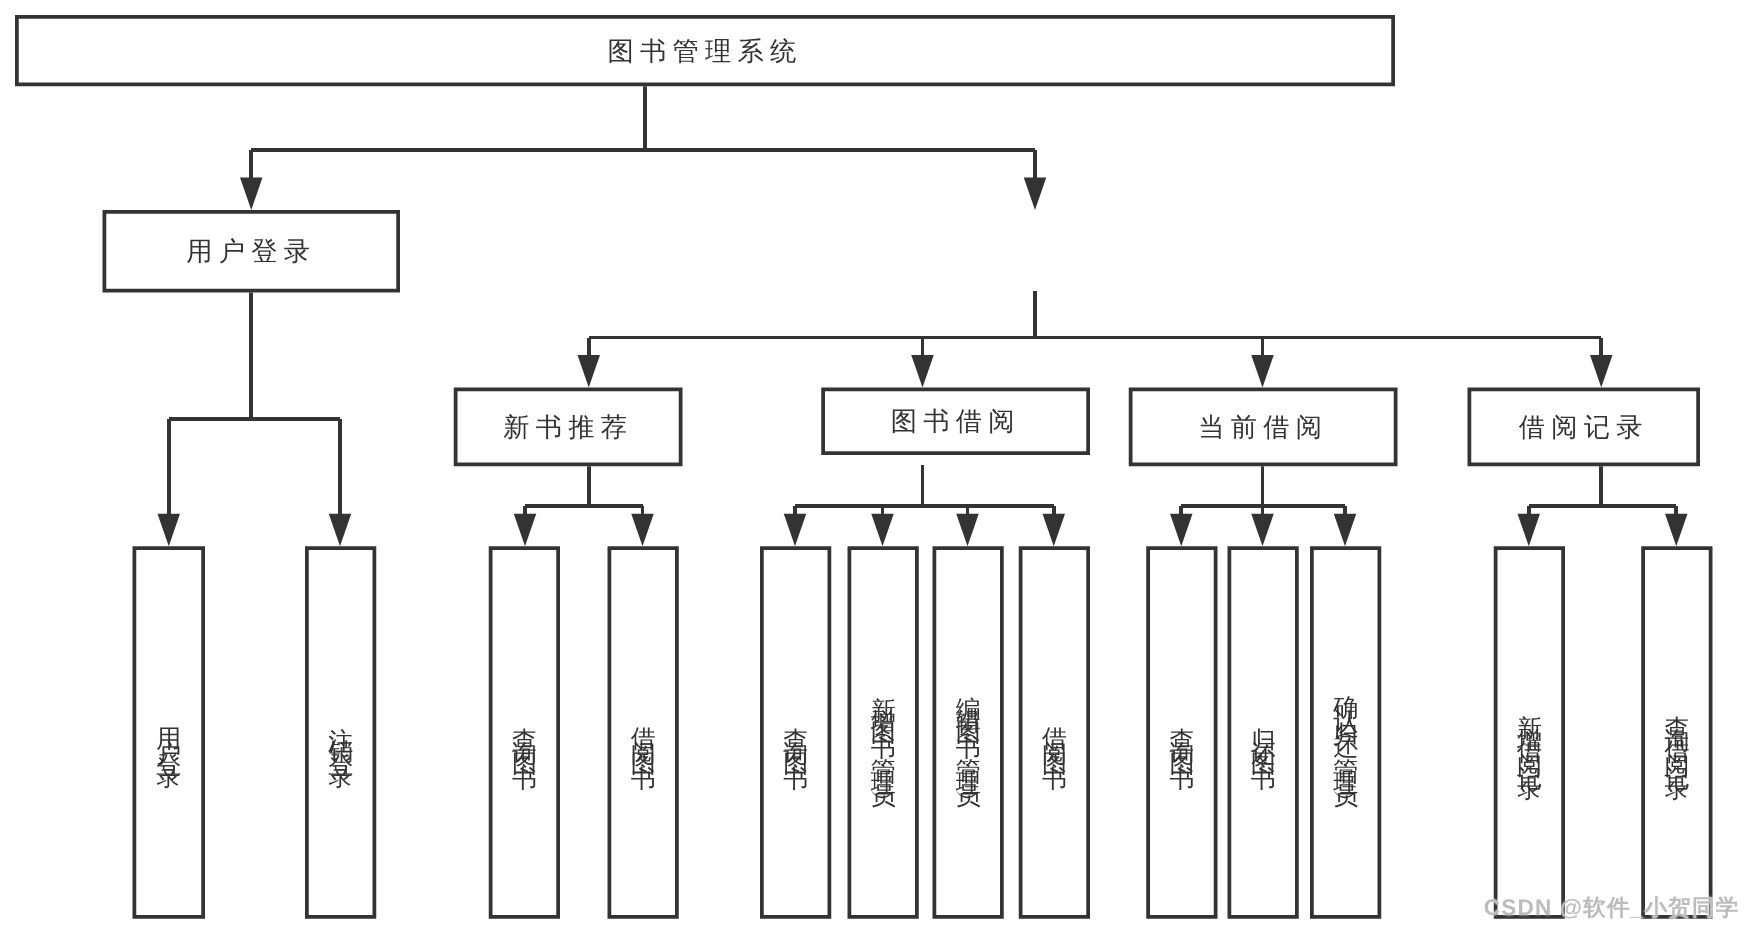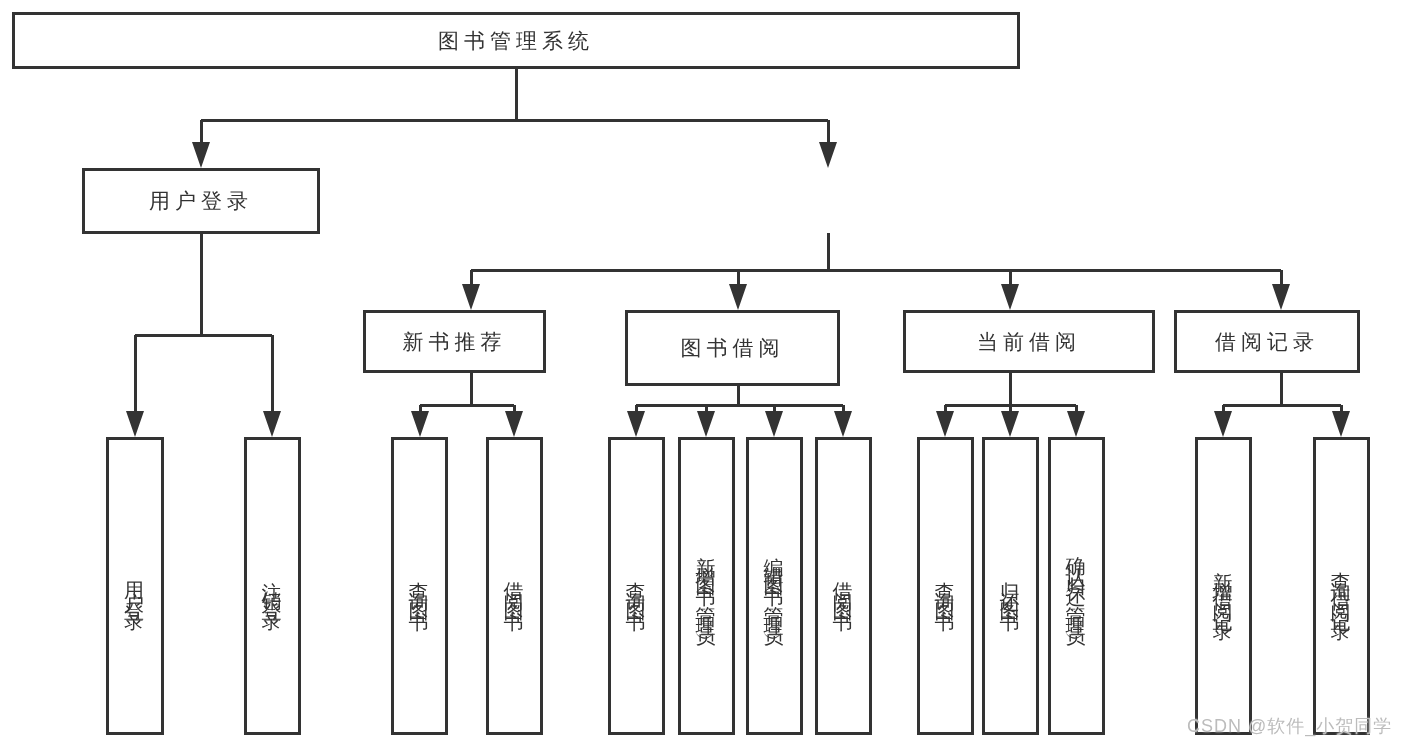--- a/index.html
+++ b/index.html
@@ -17,21 +17,21 @@
     position:absolute;box-sizing:border-box;border:3px solid var(--line);
     background:#fff;display:flex;align-items:center;justify-content:center;
     font-size:21px;letter-spacing:5px;white-space:nowrap;z-index:2;
   }
   .node.v{
     writing-mode:vertical-rl;text-orientation:mixed;
     font-size:20px;letter-spacing:10px;white-space:normal;
   }
   .watermark{
     position:absolute;left:1187px;top:714px;font-size:18px;letter-spacing:1px;
-    color:var(--watermark);z-index:5;text-shadow:0 0 2px #ffffff;white-space:nowrap;
+    color:var(--watermark);z-index:5;text-shadow:0 0 2px #ffffff;white-space:nowrap;font-weight:bold;
   }
 </style>
 </head>
 <body>
 
 <div class="canvas">
 
   <svg class="connectors" viewBox="0 0 1405 747" xmlns="http://www.w3.org/2000/svg">
     <path class="lines" shape-rendering="crispEdges" d="
       M516 68V120 M201 120H828 M201 120V144 M828 120V144
@@ -44,27 +44,27 @@
     <path class="arrows" d="
       M192 142h18l-9 26z M819 142h18l-9 26z
       M462 284h18l-9 26z M729 284h18l-9 26z M1001 284h18l-9 26z M1272 284h18l-9 26z
       M126 411h18l-9 26z M263 411h18l-9 26z
       M411 411h18l-9 26z M505 411h18l-9 26z
       M627 411h18l-9 26z M697 411h18l-9 26z M765 411h18l-9 26z M834 411h18l-9 26z
       M936 411h18l-9 26z M1001 411h18l-9 26z M1067 411h18l-9 26z
       M1214 411h18l-9 26z M1332 411h18l-9 26z"></path>
   </svg>
 
-  <div class="node" style="left:12px;top:12px;width:1008px;height:57px">图书管理系统</div>
+  <div class="node" style="left:12px;top:12px;width:1104px;height:57px">图书管理系统</div>
 
   <div class="node" style="left:82px;top:168px;width:238px;height:66px">用户登录</div>
 
   <div class="node" style="left:363px;top:310px;width:183px;height:63px">新书推荐</div>
-  <div class="node" style="left:625px;top:310px;width:215px;height:76px">图书借阅</div>
-  <div class="node" style="left:903px;top:310px;width:252px;height:63px">当前借阅</div>
+  <div class="node" style="left:657px;top:310px;width:215px;height:54px">图书借阅</div>
+  <div class="node" style="left:903px;top:310px;width:215px;height:63px">当前借阅</div>
   <div class="node" style="left:1174px;top:310px;width:186px;height:63px">借阅记录</div>
 
   <div class="node v" style="left:106px;top:437px;width:58px;height:298px">用户登录</div>
   <div class="node v" style="left:244px;top:437px;width:57px;height:298px">注销登录</div>
 
   <div class="node v" style="left:391px;top:437px;width:57px;height:298px">查询图书</div>
   <div class="node v" style="left:486px;top:437px;width:57px;height:298px">借阅图书</div>
 
   <div class="node v" style="left:608px;top:437px;width:57px;height:298px">查询图书</div>
   <div class="node v" style="left:678px;top:437px;width:57px;height:298px">新增图书（管理员）</div>

